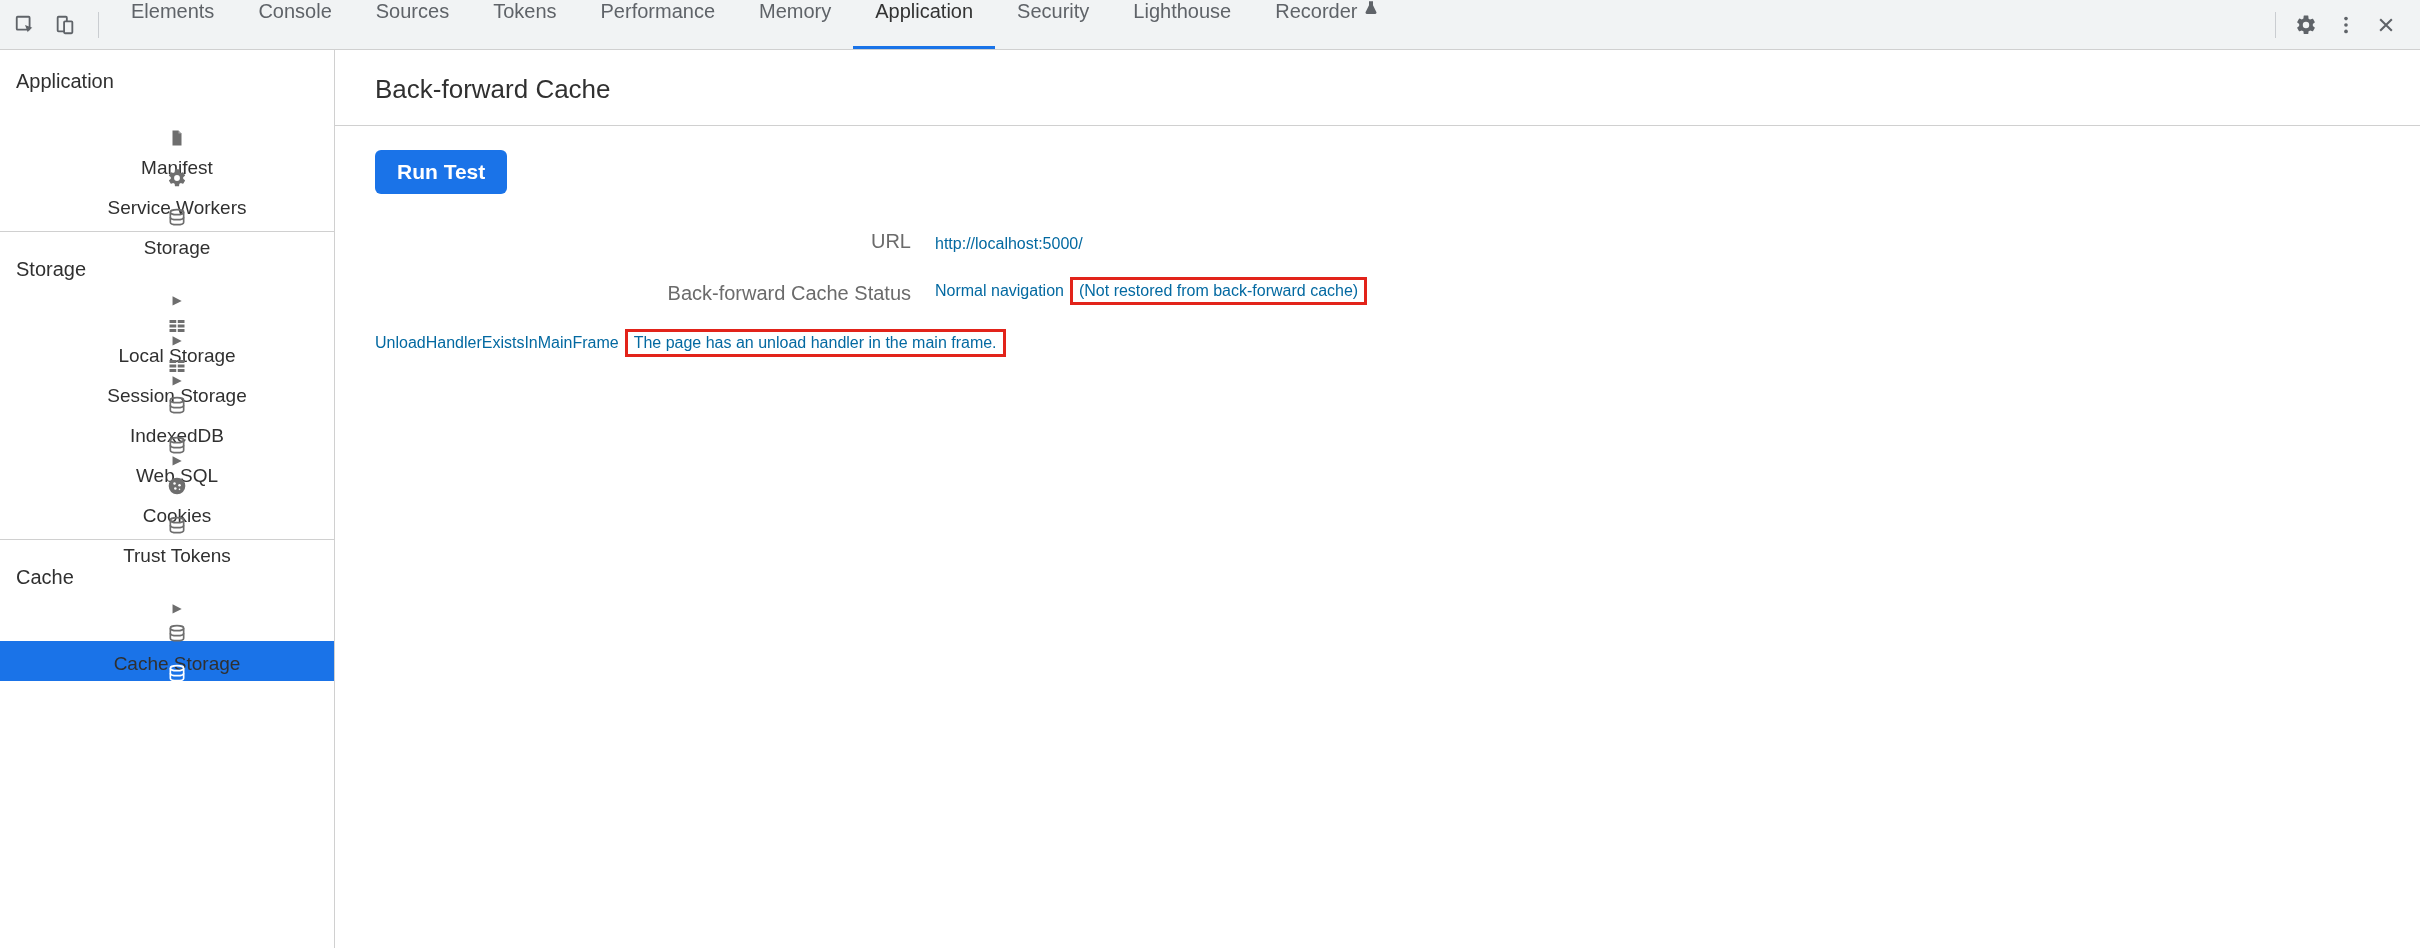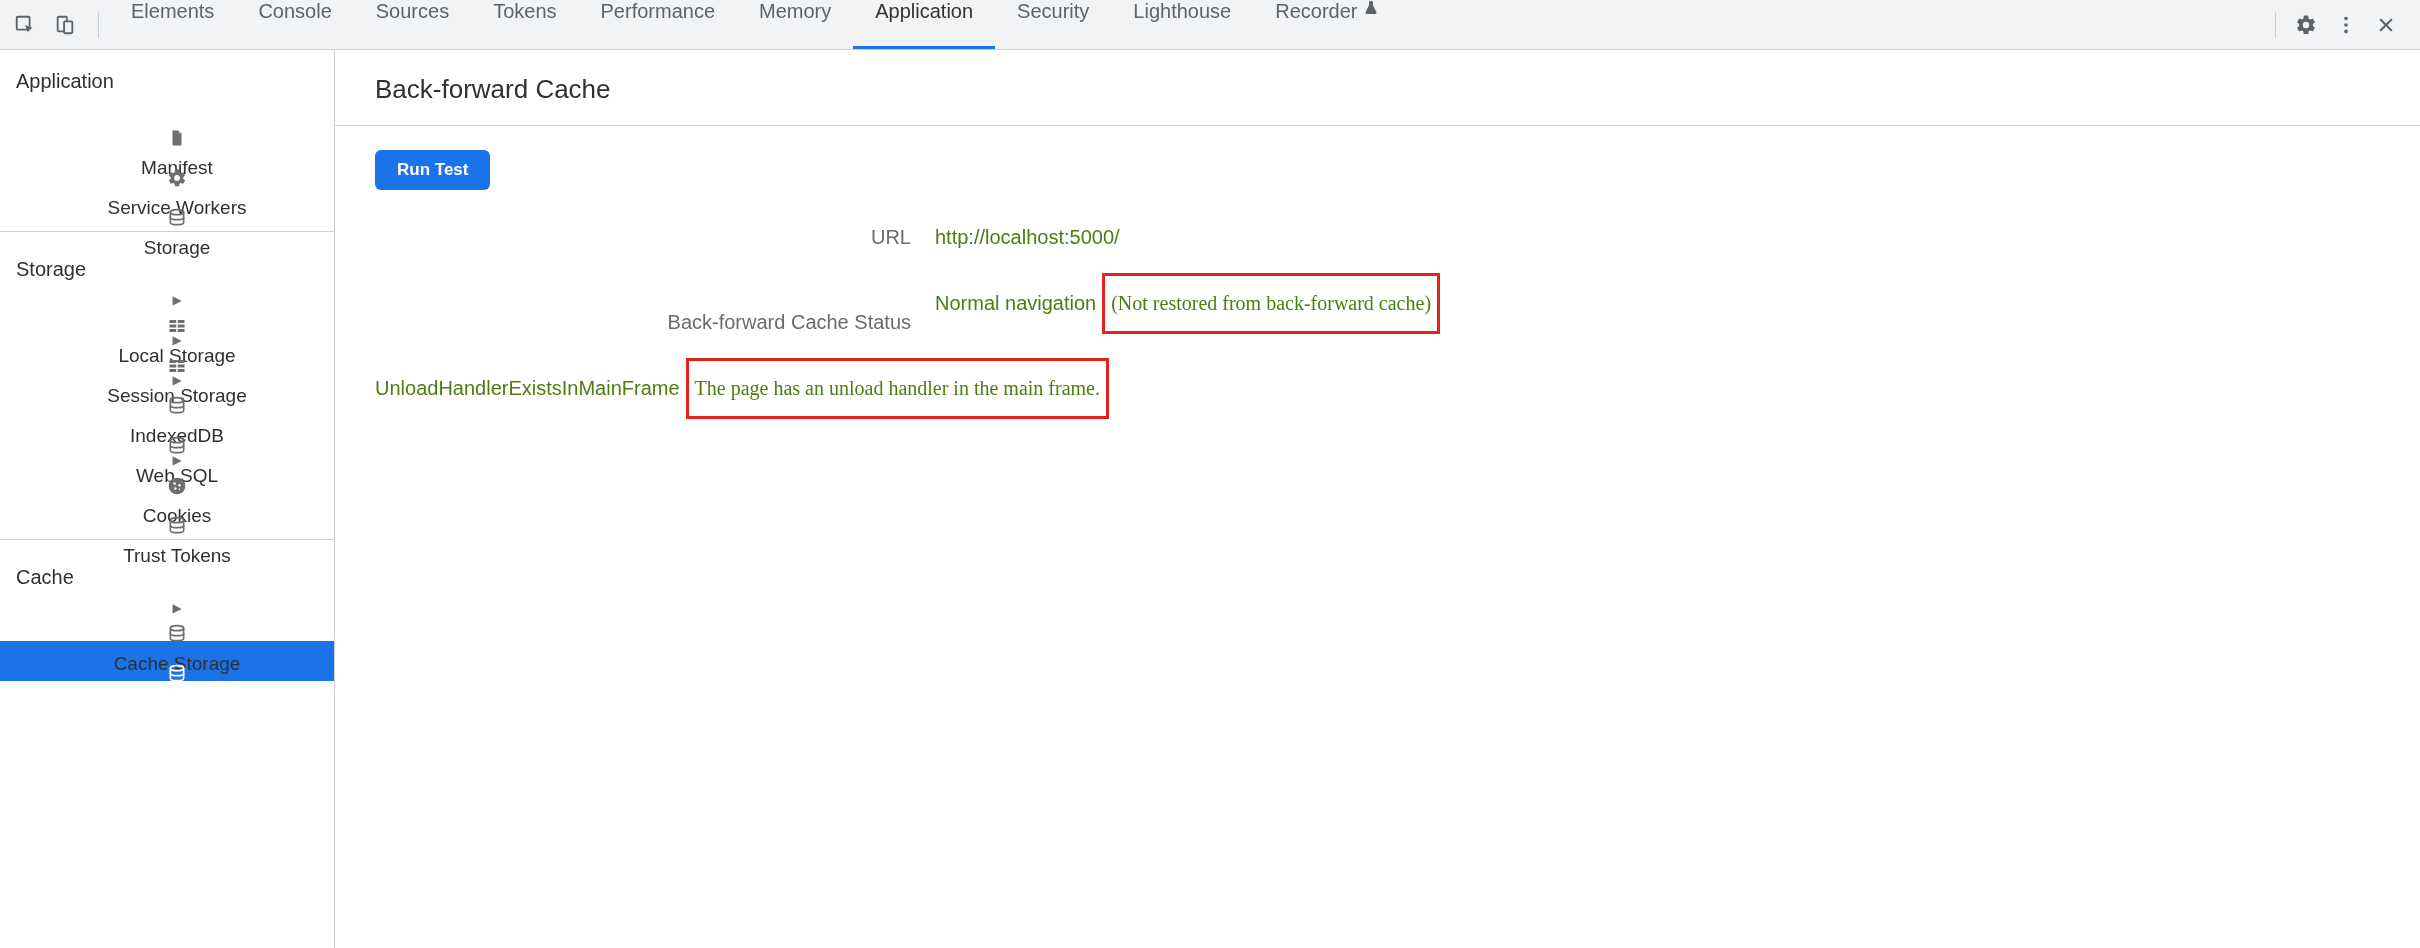--- a/index.html
+++ b/index.html
@@ -140,21 +140,21 @@
   }
   .content-body {
     padding: 24px 40px;
   }
   .run-button {
     background: #1a73e8;
     color: #fff;
     border: none;
     border-radius: 6px;
     padding: 10px 22px;
-    font-size: 17px;
+    font-size: 21px;
     cursor: pointer;
     font-weight: 600;
   }
 
   .info-grid {
     margin-top: 24px;
   }
   .info-row {
     display: flex;
     align-items: flex-end;
@@ -165,32 +165,31 @@
     text-align: right;
     color: #6b6b6b;
     font-size: 20px;
     padding-right: 24px;
     display: flex;
     justify-content: flex-end;
     align-items: center;
     gap: 8px;
   }
   .info-value {
-    color: #4d7c0f;
-    font-size: 20px;
+    color: #0369a1;
+    font-size: 16px;
     display: flex;
     align-items: center;
     gap: 6px;
     flex-wrap: wrap;
   }
   .highlight-box {
     border: 3px solid #e2231a;
-    padding: 16px 6px;
+    padding: 2px 6px;
     display: inline-block;
-    font-family: Liberation Serif, serif;
   }
   .help-icon {
     width: 22px;
     height: 22px;
     border: 2px solid #888;
     border-radius: 50%;
     display: inline-flex;
     align-items: center;
     justify-content: center;
     font-size: 14px;

